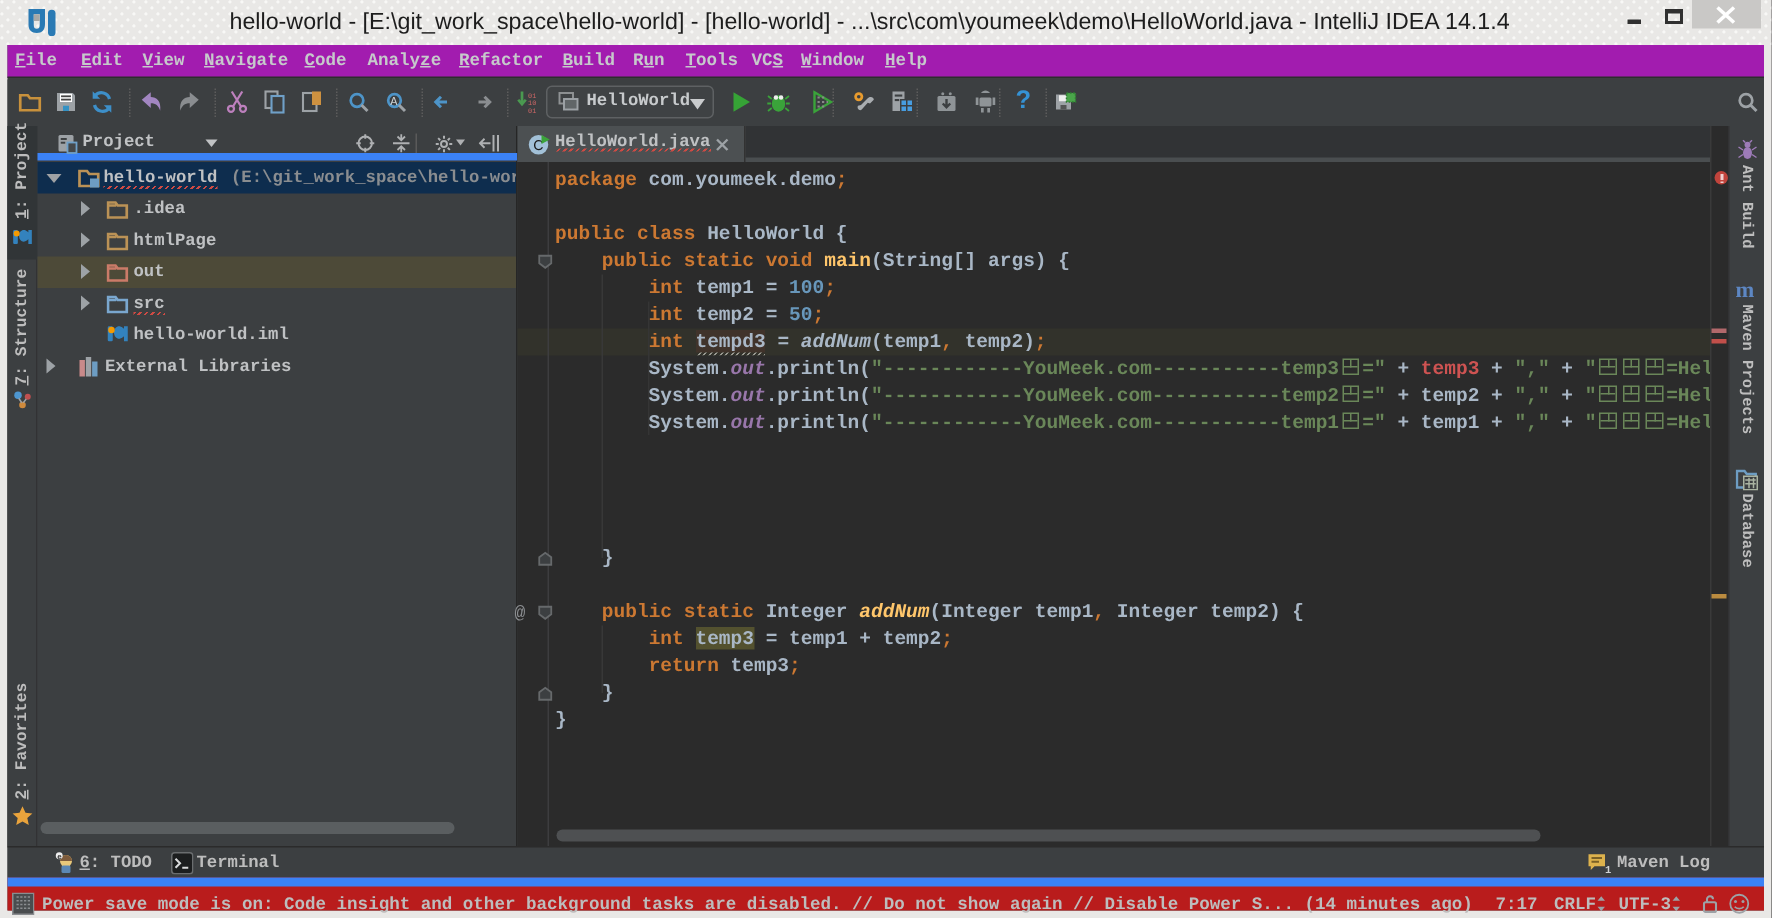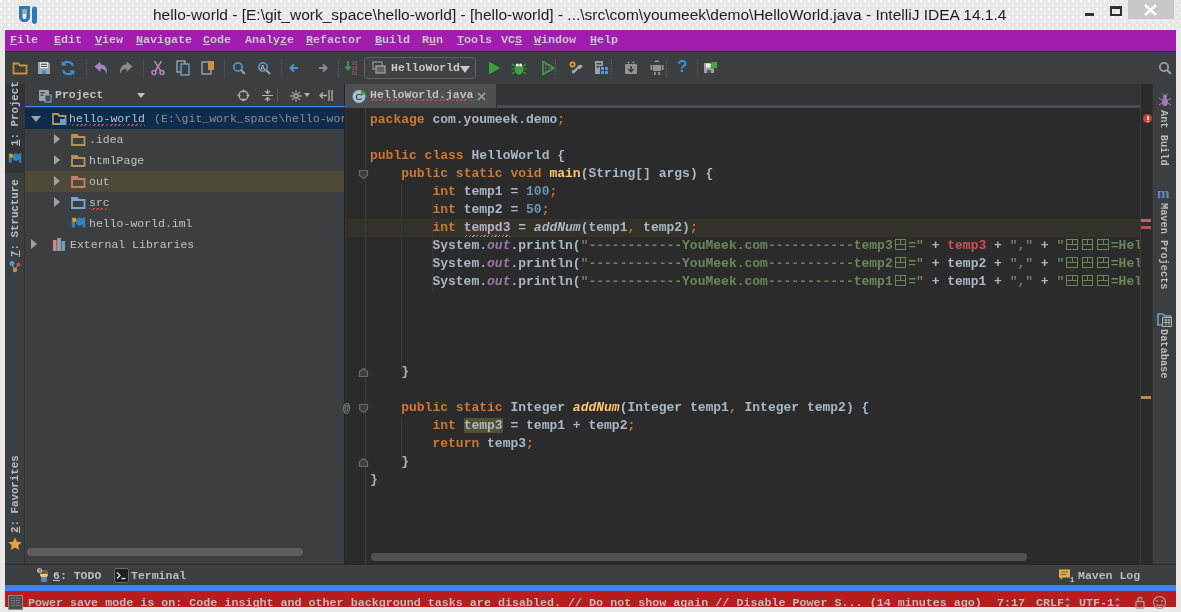--- a/index.html
+++ b/index.html
@@ -17,22 +17,22 @@
 .tsep{position:absolute;top:6px;width:1px;height:19px;border-left:1px dotted #5c5c5c}
 .ticon{position:absolute;top:7px;width:16px;height:16px}
 
 #main{position:absolute;left:0;top:54px;width:1171px;height:480px;background:#3c3f41}
 
 #lstripe{position:absolute;left:0;top:0;width:20px;height:480px;background:#3c3f41;border-right:1px solid #323234}
 .vtextL{position:absolute;white-space:nowrap;font-size:10.8px;font-weight:bold;color:#bdbdbd;transform:rotate(-90deg);transform-origin:0 0}
 .vtextR{position:absolute;white-space:nowrap;font-size:10.3px;font-weight:bold;color:#bdbdbd;transform:rotate(90deg);transform-origin:0 0}
 
 #proj{position:absolute;left:20px;top:0;width:320px;height:480px;background:#3c3f41;border-right:1px solid #262626}
-#projhead{position:absolute;left:0;top:0;width:320px;height:23px;border-bottom:1px solid #3b82f6}
-.trow{position:absolute;left:0;width:319px;height:21px;font-size:11.5px;font-weight:normal;color:#bfc1c3;line-height:21px;white-space:nowrap;overflow:hidden}
+#projhead{position:absolute;left:0;top:0;width:320px;height:23px;border-bottom:5px solid #3b82f6}
+.trow{position:absolute;left:0;width:319px;height:21px;font-size:11.5px;font-weight:bold;color:#bfc1c3;line-height:21px;white-space:nowrap;overflow:hidden}
 .trow .wavyr:after{bottom:3px}
 .wavytab:after{bottom:0px}
 
 #edit{position:absolute;left:340px;top:0;width:831px;height:480px;background:#2b2b2b}
 #tabbar{position:absolute;left:0;top:0;width:812px;height:24px;background:#313335}
 #tab1{position:absolute;left:0;top:0;width:152px;height:24px;background:#4c5052;border-right:1px solid #323232}
 #code{position:absolute;left:0px;top:27px;width:795px;font-size:13px;line-height:18px;color:#a9b7c6;font-weight:bold}
 .cl{height:18px;padding-left:25px;white-space:pre;overflow:hidden}
 .kw{color:#cc7832}.num{color:#6897bb}.str{color:#6a8759}.fld{color:#9876aa;font-style:italic}
 .mdecl{color:#ffc66b}.mcall{font-style:italic}.err{color:#ce5352}
@@ -426,21 +426,21 @@
     <svg style="position:absolute;left:3px;top:4px" width="15" height="15" viewBox="0 0 15 15">
           <rect x="0.5" y="0.5" width="14" height="14" fill="#4a4d4f" stroke="#8a8d90" stroke-width="1"></rect>
           <path d="M3 3 h9 M3 5.5 h9 M3 8 h9 M3 10.5 h9" stroke="#8a8d90" stroke-width="1" stroke-dasharray="1.5 1"></path>
         </svg>
     <span style="position:absolute;left:23px;top:5px">Power save mode is on: Code insight and other background tasks are disabled. // Do not show again // Disable Power S... (14 minutes ago)</span>
     <span style="position:absolute;left:992px;top:5px">7:17</span>
     <span style="position:absolute;left:1031px;top:5px">CRLF</span>
     <svg style="position:absolute;left:1059px;top:6px" width="7" height="11" viewBox="0 0 7 11">
           <path d="M3.5 0.5 L6 3.5 H1 z M3.5 10.5 L6 7.5 H1 z" fill="#9da2a6"></path>
         </svg>
-    <span style="position:absolute;left:1074px;top:5px">UTF-1</span>
+    <span style="position:absolute;left:1074px;top:5px">UTF-3</span>
     <svg style="position:absolute;left:1109px;top:6px" width="7" height="11" viewBox="0 0 7 11">
           <path d="M3.5 0.5 L6 3.5 H1 z M3.5 10.5 L6 7.5 H1 z" fill="#9da2a6"></path>
         </svg>
     <svg style="position:absolute;left:1129px;top:5px" width="12" height="13" viewBox="0 0 12 13">
           <rect x="2" y="5.5" width="8" height="6.5" rx="1" fill="none" stroke="#9da2a6" stroke-width="1.4"></rect>
           <path d="M4 5.5 V3.5 a2 2 0 0 1 4 0" fill="none" stroke="#9da2a6" stroke-width="1.4"></path>
         </svg>
     <svg style="position:absolute;left:1147px;top:4px" width="15" height="15" viewBox="0 0 15 15">
           <circle cx="7.5" cy="7.5" r="6" fill="none" stroke="#9da2a6" stroke-width="1.2"></circle>
           <circle cx="5" cy="6" r="1" fill="#9da2a6"></circle>

